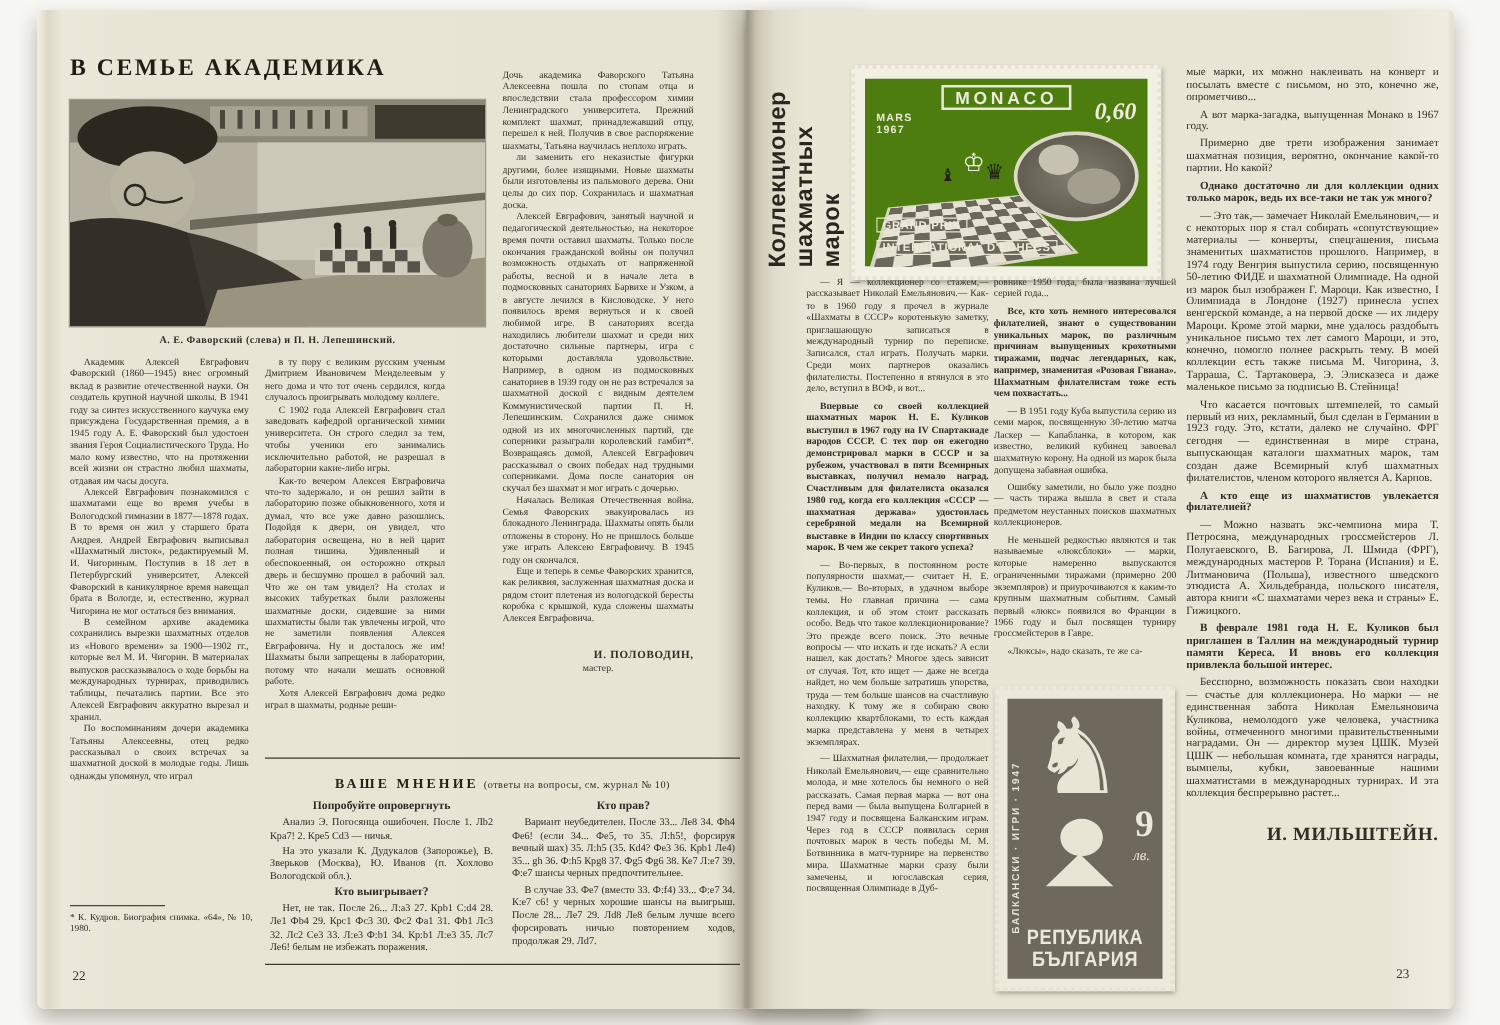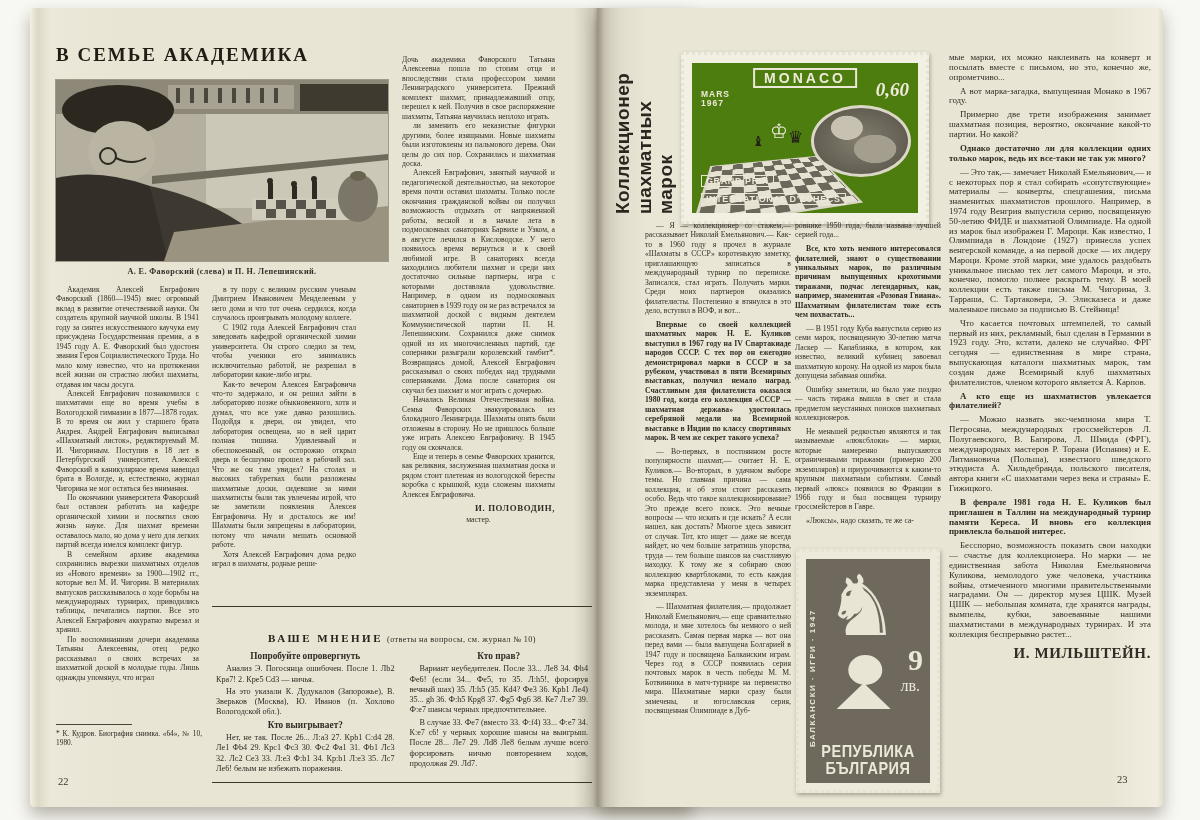--- a/index.html
+++ b/index.html
@@ -15,33 +15,33 @@
   .abs{position:absolute;}
 
   
   .pcol{font-size:7.7px;line-height:9.45px;text-align:justify;overflow:hidden;color:#322d25;}
   .pcol p{margin:0;text-indent:11px;}
   .pcol p.b{font-weight:bold;}
   .spaced p{margin:0 0 4.2px;}
   .cont .flow p:first-child,.cont p:first-child{text-indent:0;}
   .wide{font-size:8.9px;line-height:9.8px;}
   .flow{overflow:hidden;}
-  .sig{text-align:right;font-weight:bold;font-size:8.8px;letter-spacing:.6px;margin-top:5px;}
+  .sig{text-align:right;font-weight:bold;font-size:8.8px;letter-spacing:.6px;margin-top:20px;}
   .sig-sub{text-align:center;font-size:7.8px;margin-top:1px;}
   .pagenum{font-size:10.5px;color:#3a352c;}
 
   
   .art-title{font-size:19px;font-weight:bold;letter-spacing:2px;color:#211d15;}
   .photo{background:#b6b1a1;box-shadow:0 0 0 1px #a09a88;}
   .photo svg{display:block;width:100%;height:100%;}
   .caption{font-size:8.1px;font-weight:bold;text-align:center;letter-spacing:.4px;color:#332e26;}
   .foot-rule{border-top:1px solid #4a453a;width:76px;}
   .footnote{font-size:7.4px;line-height:9px;text-align:justify;}
 
-  .obox{border-top:1.3px solid #3c372d;border-bottom:1.3px solid #3c372d;padding:21px 4px 6px;}
+  .obox{border-top:1.3px solid #3c372d;border-bottom:1.3px solid #3c372d;padding:10px 4px 6px;}
   .obox-head{text-align:center;margin-bottom:3px;white-space:nowrap;}
   .obox-title{font-weight:bold;font-size:11px;letter-spacing:2.5px;color:#26221a;}
   .obox-note{font-size:8.2px;letter-spacing:.4px;}
   .obox-cols{display:flex;gap:15px;}
   .obox-col{flex:1;font-size:8.2px;line-height:10.3px;text-align:justify;}
   .obox-col p{margin:0 0 2px;text-indent:10px;}
   .obox-h{font-weight:bold;font-size:9.3px;text-align:center;margin:2px 0 3px;text-indent:0 !important;}
 
   
   .vtitle{writing-mode:vertical-rl;transform:rotate(180deg);}
@@ -70,21 +70,21 @@
 
   .stamp-bg{background:#eeeadb;border:3px dotted #e7e3d3;}
   .stamp-bg .inner{position:absolute;inset:7px;background:#6e695c;overflow:hidden;}
   .bg-side{position:absolute;left:2px;top:8px;height:180px;writing-mode:vertical-rl;transform:rotate(180deg);
     color:#e9e5d5;font-weight:bold;font-size:8px;letter-spacing:1.5px;}
   .bg-knight{position:absolute;left:50%;top:6px;transform:translateX(-58%);font-size:84px;line-height:1;color:#e9e5d5;}
   .bg-ball{position:absolute;left:50%;top:96px;transform:translateX(-58%);width:34px;height:30px;border-radius:50%;background:#e9e5d5;}
   .bg-base{position:absolute;left:50%;top:124px;transform:translateX(-58%);width:0;height:0;
     border-left:27px solid transparent;border-right:27px solid transparent;border-bottom:26px solid #e9e5d5;}
   .bg-val{position:absolute;right:7px;top:86px;color:#ece8d8;font-weight:bold;font-size:30px;line-height:1;}
-  .bg-unit{position:absolute;right:10px;top:118px;color:#ece8d8;font-size:16px;}
+  .bg-unit{position:absolute;right:10px;top:118px;color:#ece8d8;font-style:italic;font-size:12px;}
   .bg-country{position:absolute;left:0;right:0;bottom:8px;text-align:center;color:#ece8d8;
     font-weight:bold;font-size:14.5px;line-height:15px;letter-spacing:.5px;transform:scaleY(1.15);}
 </style>
 </head>
 <body>
 
 <div class="canvas">
 
   <div class="page page-left">
 
@@ -137,21 +137,20 @@
         <ellipse cx="302" cy="118" rx="20" ry="24" fill="#7b7667"></ellipse>
         <ellipse cx="302" cy="96" rx="8" ry="5" fill="#67634f"></ellipse>
       </svg>
     </div>
 
     <div class="abs caption" style="left:26px;top:259px;width:332px;">А. Е. Фаворский (слева) и П. Н. Лепешинский.</div>
 
     <div class="abs pcol" style="left:26px;top:277px;width:143px;height:437px;">
         <p>Академик Алексей Евграфович Фаворский (1860—1945) внес огромный вклад в развитие отечественной науки. Он создатель крупной научной школы. В 1941 году за синтез искусственного каучука ему присуждена Государственная премия, а в 1945 году А. Е. Фаворский был удостоен звания Героя Социалистического Труда. Но мало кому известно, что на протяжении всей жизни он страстно любил шахматы, отдавая им часы досуга.</p>
         <p>Алексей Евграфович познакомился с шахматами еще во время учебы в Вологодской гимназии в 1877—1878 годах. В то время он жил у старшего брата Андрея. Андрей Евграфович выписывал «Шахматный листок», редактируемый М. И. Чигориным. Поступив в 18 лет в Петербургский университет, Алексей Фаворский в каникулярное время навещал брата в Вологде, и, естественно, журнал Чигорина не мог остаться без внимания.</p>
-        <p>По окончании университета Фаворский был оставлен работать на кафедре органической химии и посвятил свою жизнь науке. Для шахмат времени оставалось мало, но дома у него для легких партий всегда имелся комплект фигур.</p>
         <p>В семейном архиве академика сохранились вырезки шахматных отделов из «Нового времени» за 1900—1902 гг., которые вел М. И. Чигорин. В материалах выпусков рассказывалось о ходе борьбы на международных турнирах, приводились таблицы, печатались партии. Все это Алексей Евграфович аккуратно вырезал и хранил.</p>
         <p>По воспоминаниям дочери академика Татьяны Алексеевны, отец редко рассказывал о своих встречах за шахматной доской в молодые годы. Лишь однажды упомянул, что играл</p>
       </div>
 
     <div class="abs foot-rule" style="left:26px;top:716px;"></div>
     <div class="abs footnote" style="left:26px;top:721px;width:146px;">* К. Кудров. Биография снимка. «64», № 10, 1980.</div>
     <div class="abs pagenum" style="left:28px;top:768px;">22</div>
 
     <div class="abs pcol" style="left:182px;top:277px;width:144px;height:322px;">
         <p>в ту пору с великим русским ученым Дмитрием Ивановичем Менделеевым у него дома и что тот очень сердился, когда случалось проигрывать молодому коллеге.</p>

